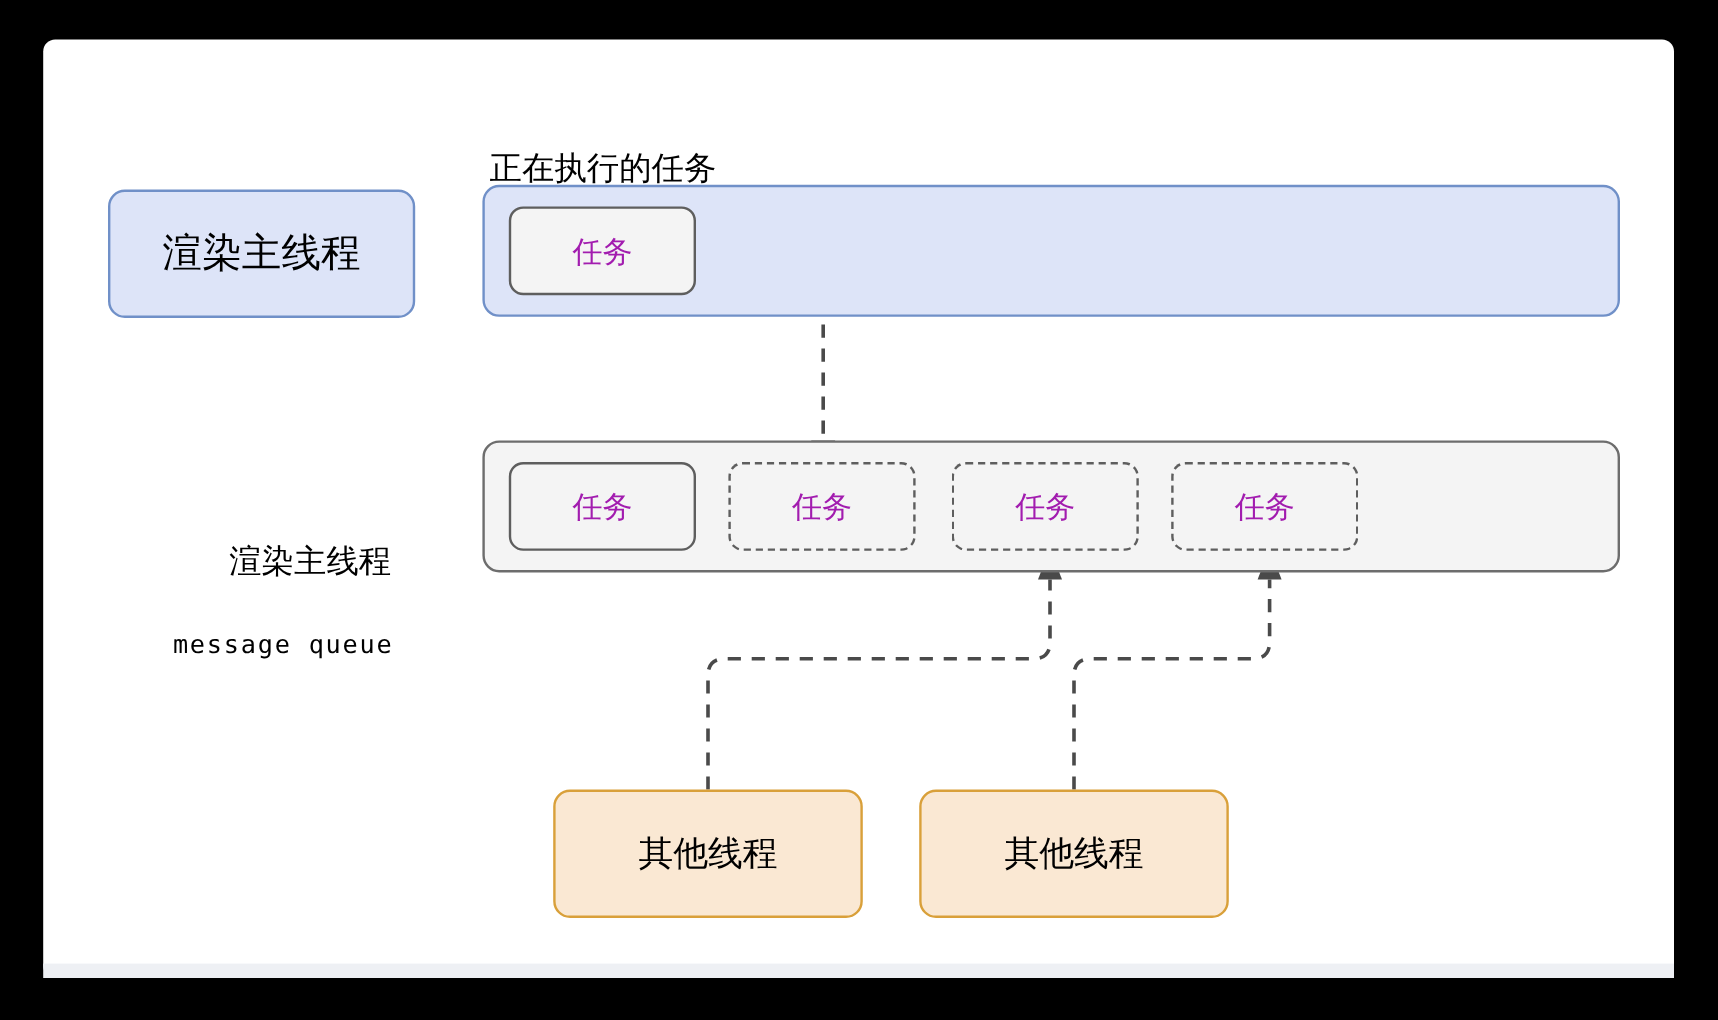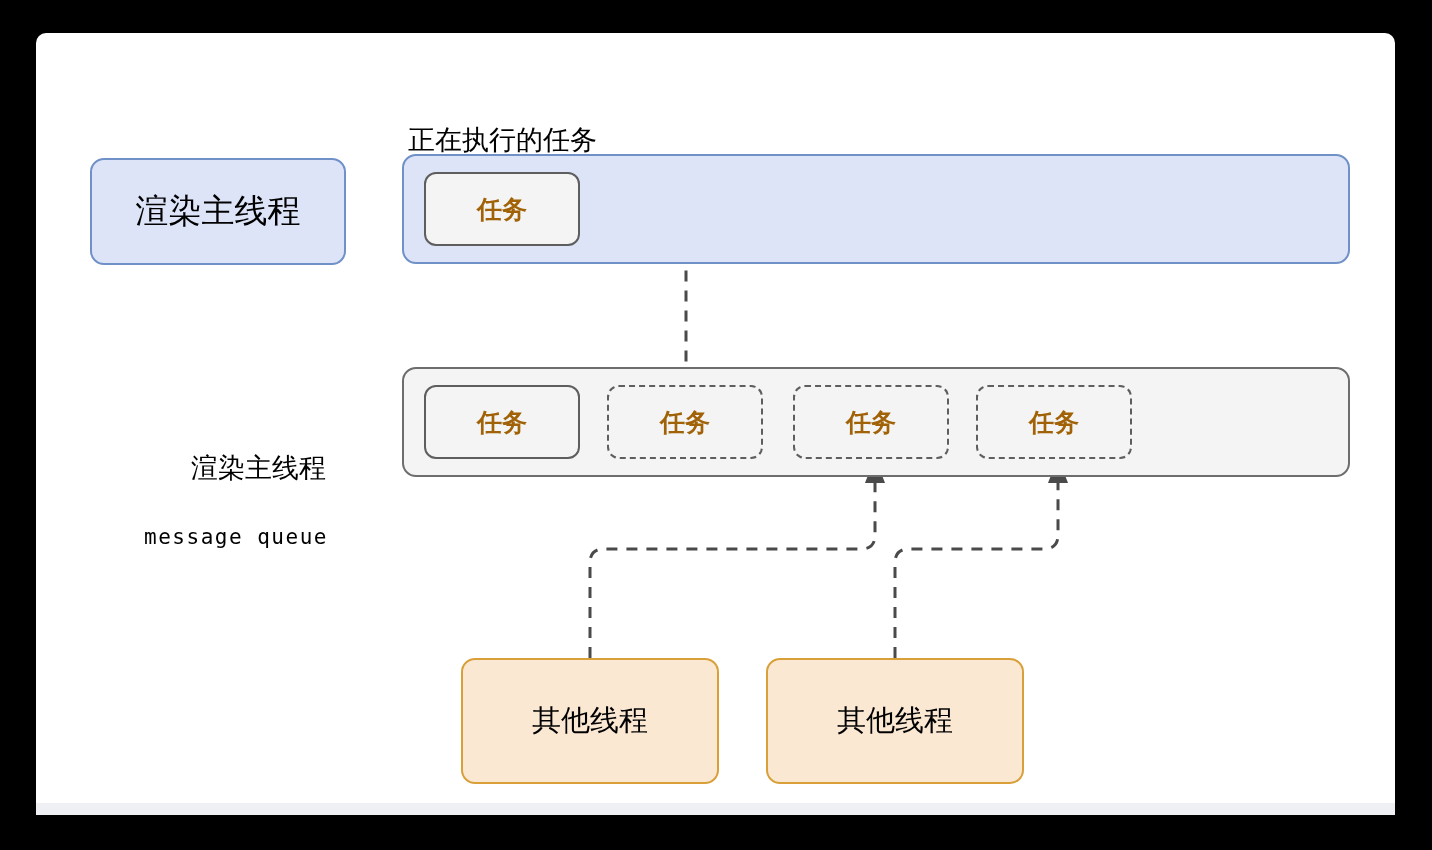--- a/index.html
+++ b/index.html
@@ -102,28 +102,27 @@
     background: #f4f4f4;
     border: 2px solid #6d6d6d;
     border-radius: 14px;
   }
 
   
   .task-chip {
     position: absolute;
     box-sizing: border-box;
     background: #f4f4f4;
-    color: #a16207;
+    color: #a21caf;
     font-size: 25px;
     display: flex;
     align-items: center;
     justify-content: center;
     border-radius: 12px;
     height: 74px;
-    font-weight: bold;
   }
   .task-chip.solid {
     border: 2.5px solid #5e5e5e;
   }
   .task-chip.dashed {
     border: 2.5px dashed #5e5e5e;
   }
 
   #task-running { left: 388px; top: 139px; width: 156px; }
 
@@ -133,21 +132,21 @@
   #task-q3 { left: 940px; top: 352px; width: 156px; }
 
   
   .thread-box {
     position: absolute;
     box-sizing: border-box;
     background: #fae8d3;
     border: 2.5px solid #d9a03a;
     border-radius: 14px;
     width: 258px;
-    height: 126px;
+    height: 107px;
     display: flex;
     align-items: center;
     justify-content: center;
     font-size: 29px;
     color: #000000;
   }
   #thread-a { left: 425px; top: 625px; }
   #thread-b { left: 730px; top: 625px; }
 
   

